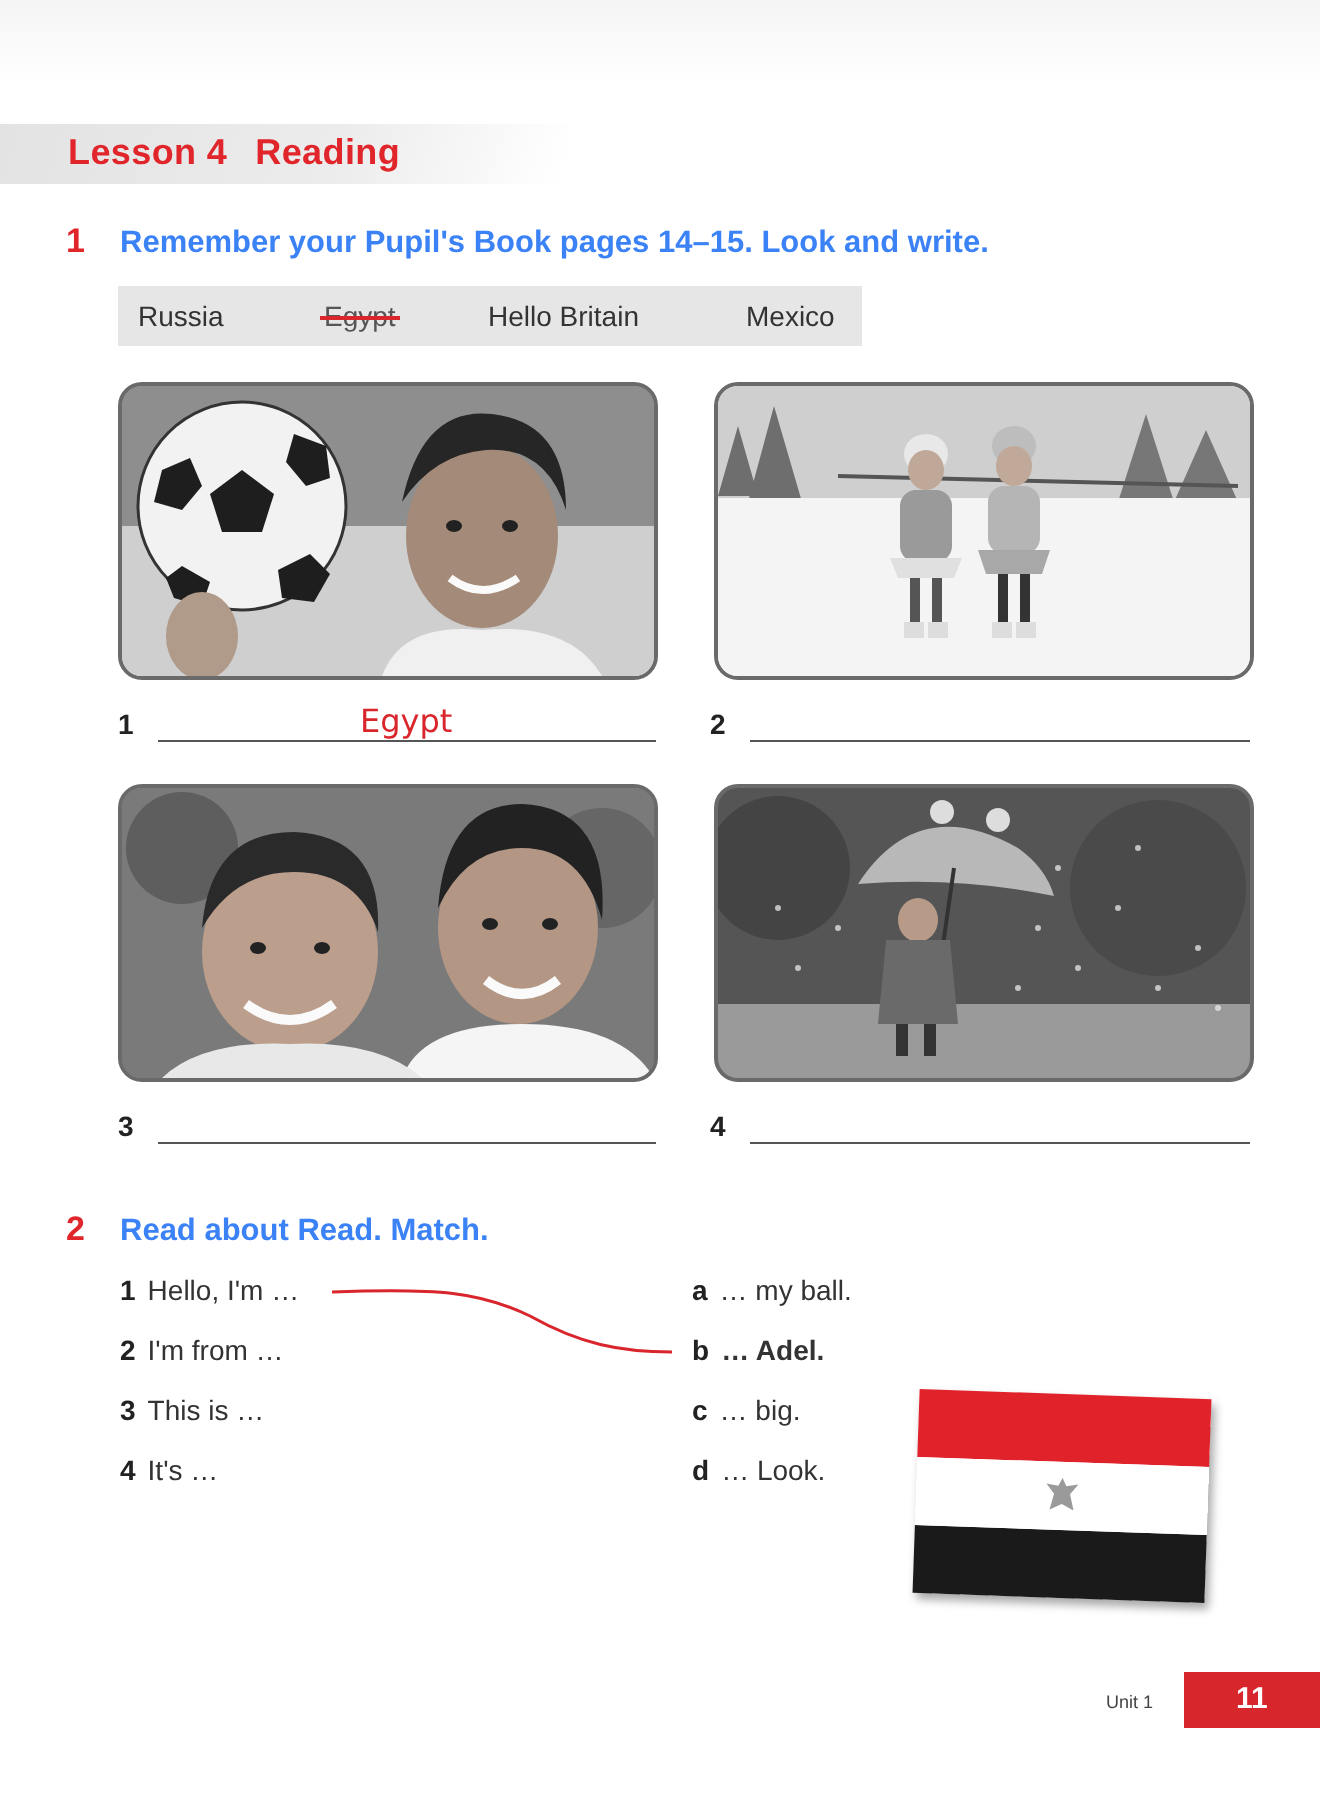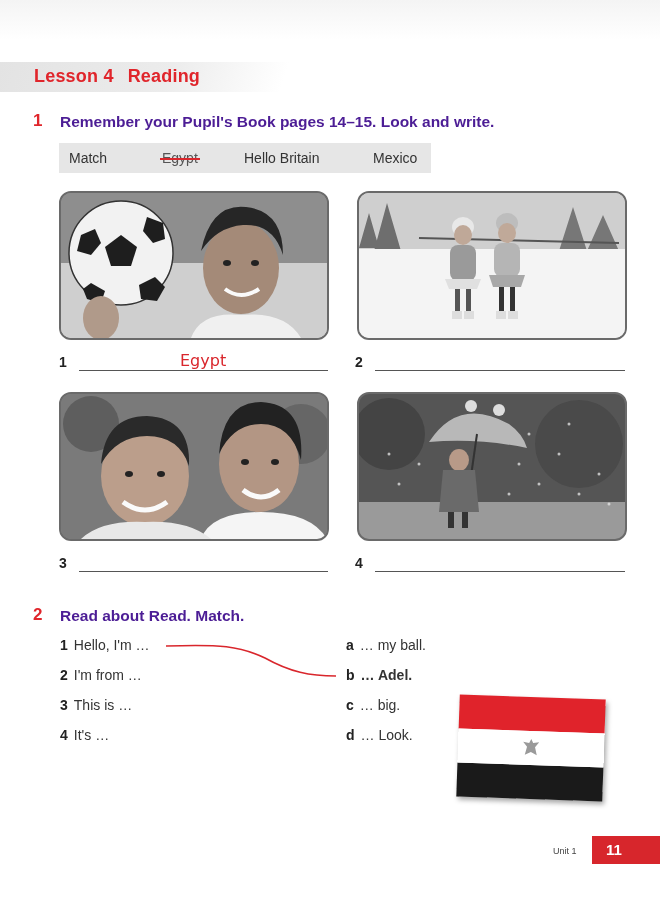--- a/index.html
+++ b/index.html
@@ -20,21 +20,21 @@
   }
   .lesson-title {
     position: absolute; left: 34px; top: 66px; font-size: 18px; font-weight: bold; color: #e0252b;
     letter-spacing: 0.2px;
   }
   .lesson-title .lesson-name { margin-left: 14px; }
   .ex-num {
     position: absolute; font-size: 17px; font-weight: bold; color: #e0252b;
   }
   .ex-instr {
-    position: absolute; font-size: 15.5px; font-weight: bold; color: #4c1d95;
+    position: absolute; font-size: 15.5px; font-weight: bold; color: #3b82f6;
   }
   .word-box {
     position: absolute; left: 59px; top: 143px; width: 372px; height: 30px;
     background: #e6e6e6; display: flex; align-items: center;
   }
   .word-box .word {
     font-size: 14px; color: #333; position: absolute; top: 7px;
   }
   .word.struck { color: #555; }
   .word.struck::after {
@@ -50,42 +50,42 @@
   .answer-row .handwritten {
     position: absolute; top: -3px; font-size: 16px; color: #d9262c; font-family: "DejaVu Sans", sans-serif;
   }
   .match-item { position: absolute; font-size: 14px; color: #333; }
   .match-item b { color: #222; margin-right: 6px; }
   .footer-unit { position: absolute; left: 553px; top: 846px; font-size: 9px; color: #444; }
   .footer-page {
     position: absolute; left: 592px; top: 836px; width: 68px; height: 28px; background: #d7262c;
     color: #fff; font-weight: bold; font-size: 15px;
   }
-  .footer-page span { position: absolute; left: 14px; top: 5px; }
+  .footer-page span { position: absolute; left: 26px; top: 5px; }
   .flag {
     position: absolute; left: 458px; top: 697px; width: 146px; height: 102px;
     transform: rotate(2deg); box-shadow: 2px 3px 5px rgba(0,0,0,0.35);
   }
   .flag .stripe { height: 34px; }
 </style>
 </head>
 <body>
 
 <div class="page-edge"></div>
 
 <div class="lesson-band"></div>
 <div class="lesson-title">
   <span>Lesson 4</span><span class="lesson-name">Reading</span>
 </div>
 
 <div class="ex-num" style="left:33px; top:111px;">1</div>
 <div class="ex-instr" style="left:60px; top:113px;">Remember your Pupil's Book pages 14–15. Look and write.</div>
 
 <div class="word-box">
-  <span class="word" style="left:10px;">Match</span>
+  <span class="word" style="left:10px;">Russia</span>
   <span class="word struck" style="left:103px;">Egypt</span>
   <span class="word" style="left:185px;">Hello Britain</span>
   <span class="word" style="left:314px;">Mexico</span>
 </div>
 
 <div class="photo" style="left:59px; top:191px; width:266px; height:145px; background:linear-gradient(180deg,#9a9a9a 0%,#c8c8c8 55%,#e4e4e4 100%);">
   <svg width="266" height="145" viewBox="0 0 266 145">
     <rect x="0" y="0" width="266" height="70" fill="#8e8e8e"></rect>
     <rect x="0" y="70" width="266" height="75" fill="#cfcfcf"></rect>
     <circle cx="60" cy="60" r="52" fill="#f2f2f2" stroke="#333" stroke-width="1.5"></circle>

